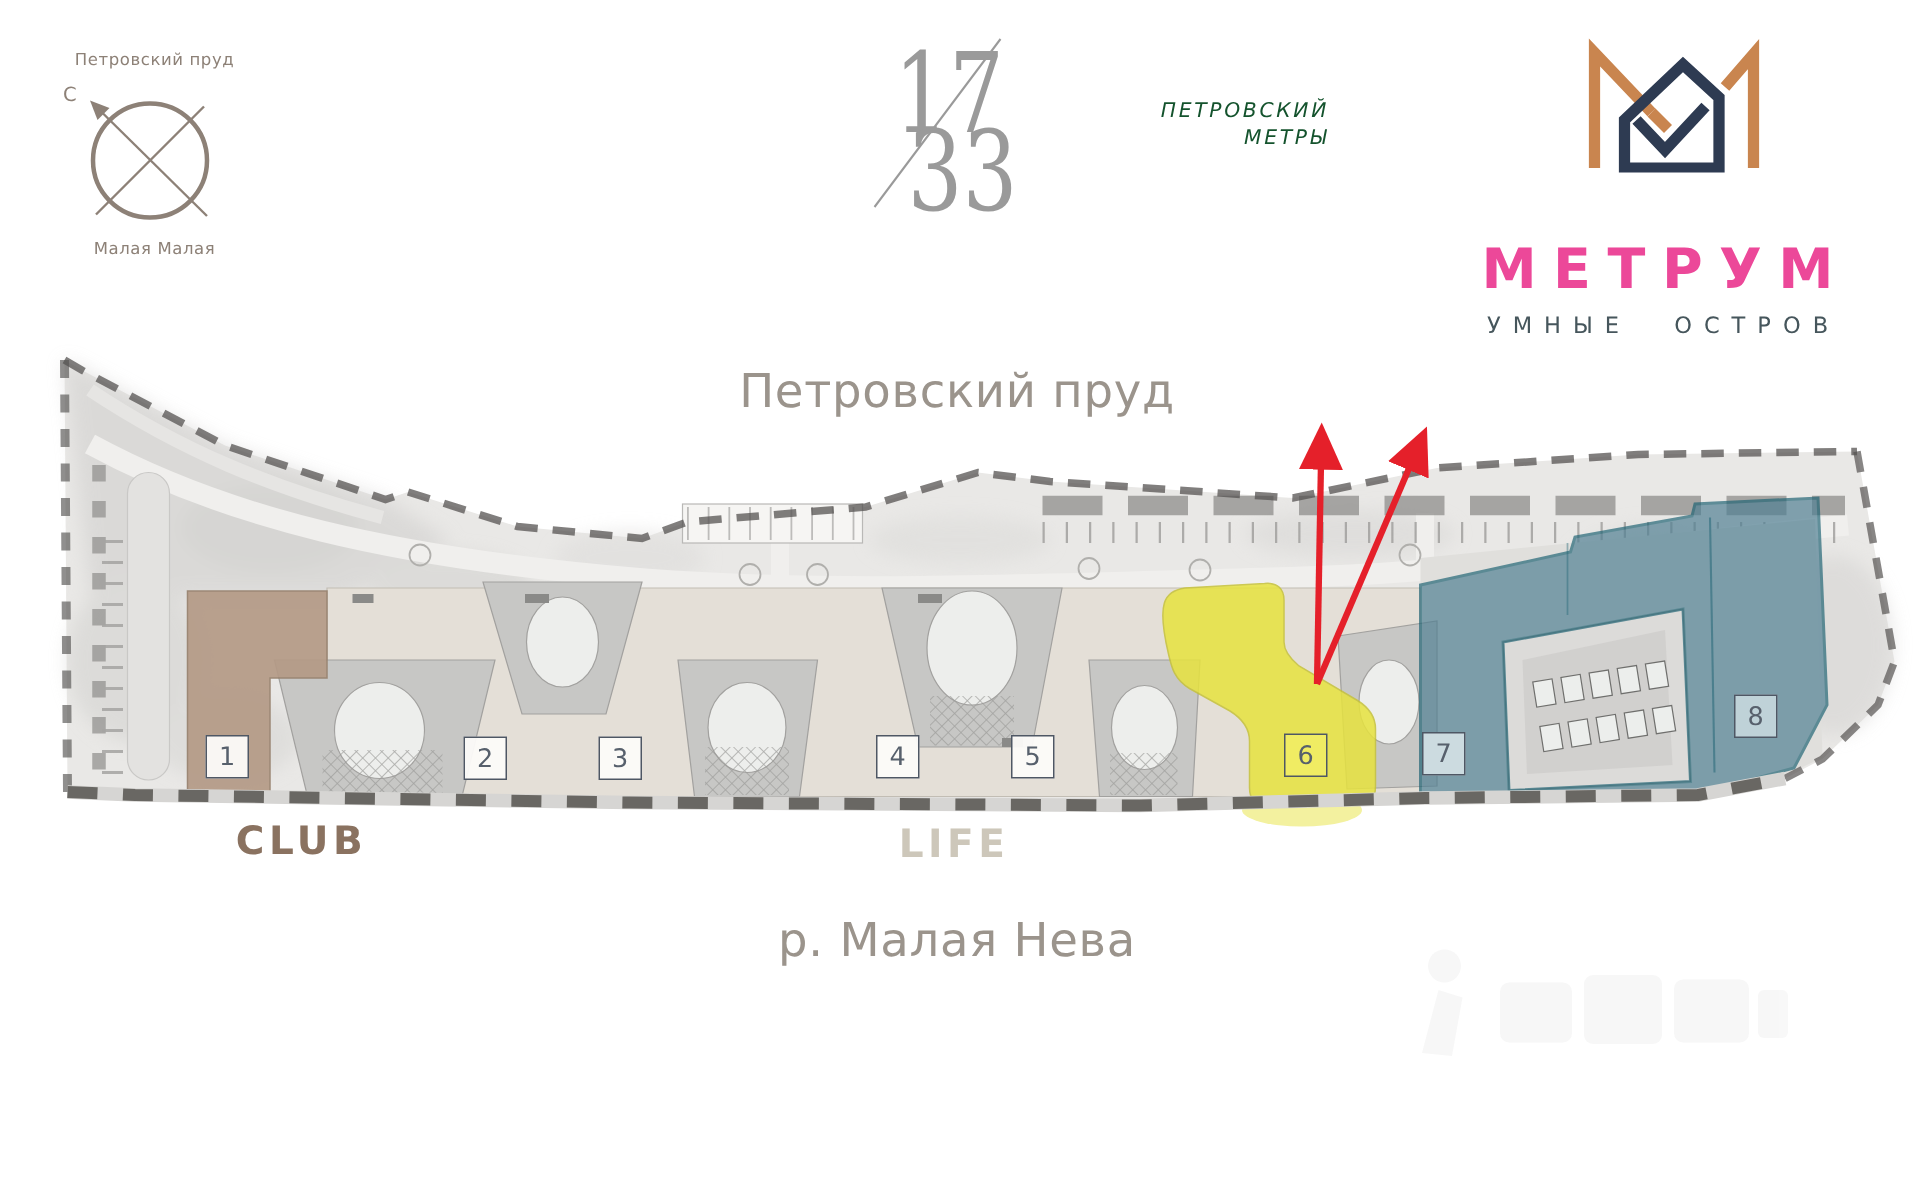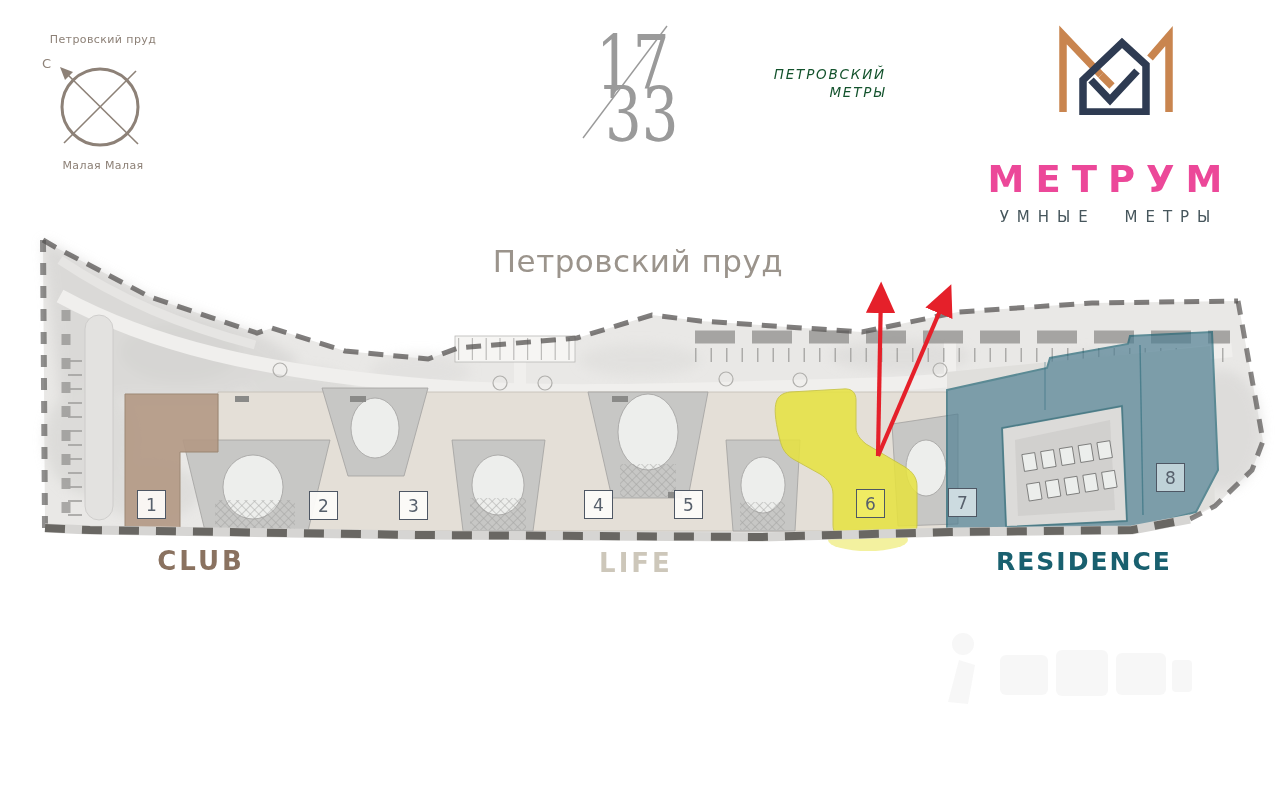--- a/index.html
+++ b/index.html
@@ -229,28 +229,28 @@
     <g fill="none" stroke-linecap="butt" stroke-linejoin="miter">
       <path d="M17,87 V10 L55,50" stroke="#c9854f" stroke-width="7.5"></path>
       <path d="M55,50 L66,61" stroke="#c9854f" stroke-width="7.5"></path>
       <path d="M104,33 L123,11 V87" stroke="#c9854f" stroke-width="7.5"></path>
       <path d="M37,87 V55 L76,18 L100,40 V87 Z" stroke="#2e3b52" stroke-width="7.5"></path>
       <path d="M45,55 L64,75 L91,46" stroke="#2e3b52" stroke-width="7.5"></path>
     </g>
   </svg>
   <div class="abs brand">
     <div class="brand-name">МЕТРУМ</div>
-    <div class="brand-tagline">УМНЫЕ МЕТРЫ</div>
+    <div class="brand-tagline">УМНЫЕ ОСТРОВ</div>
   </div>
 
   <div class="abs water water-n">Петровский пруд</div>
+  <div class="abs water water-s">р. Малая Нева</div>
 
   <div class="abs zone zone-club">CLUB</div>
   <div class="abs zone zone-life">LIFE</div>
-  <div class="abs zone zone-res">RESIDENCE</div>
 
   <div class="abs chip c1">1</div>
   <div class="abs chip c2">2</div>
   <div class="abs chip c3">3</div>
   <div class="abs chip c4">4</div>
   <div class="abs chip c5">5</div>
   <div class="abs chip c6">6</div>
   <div class="abs chip c7">7</div>
   <div class="abs chip c8">8</div>
 

